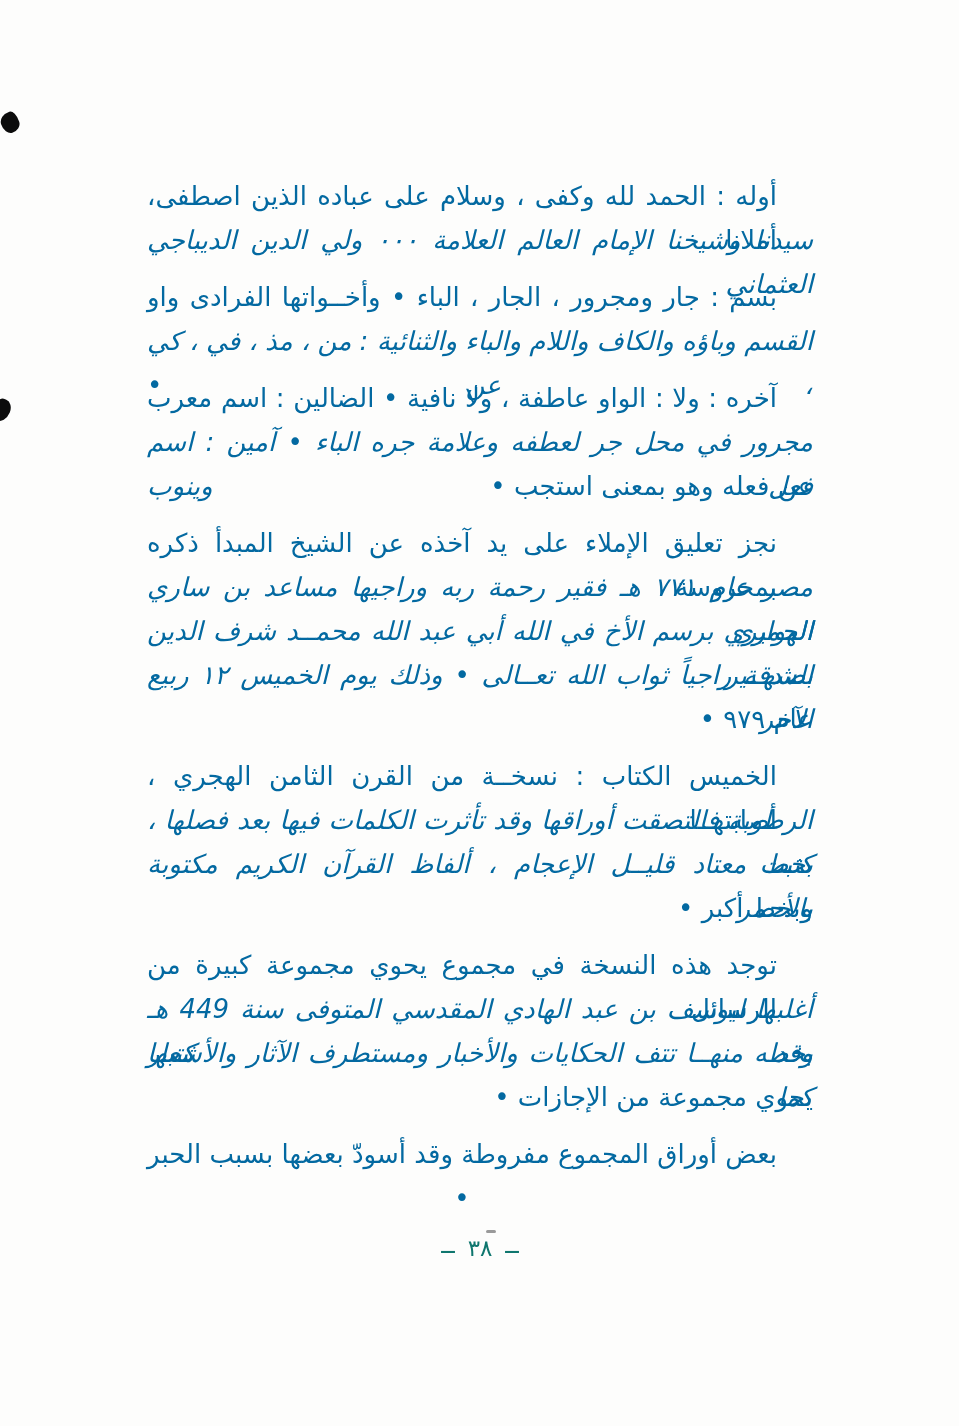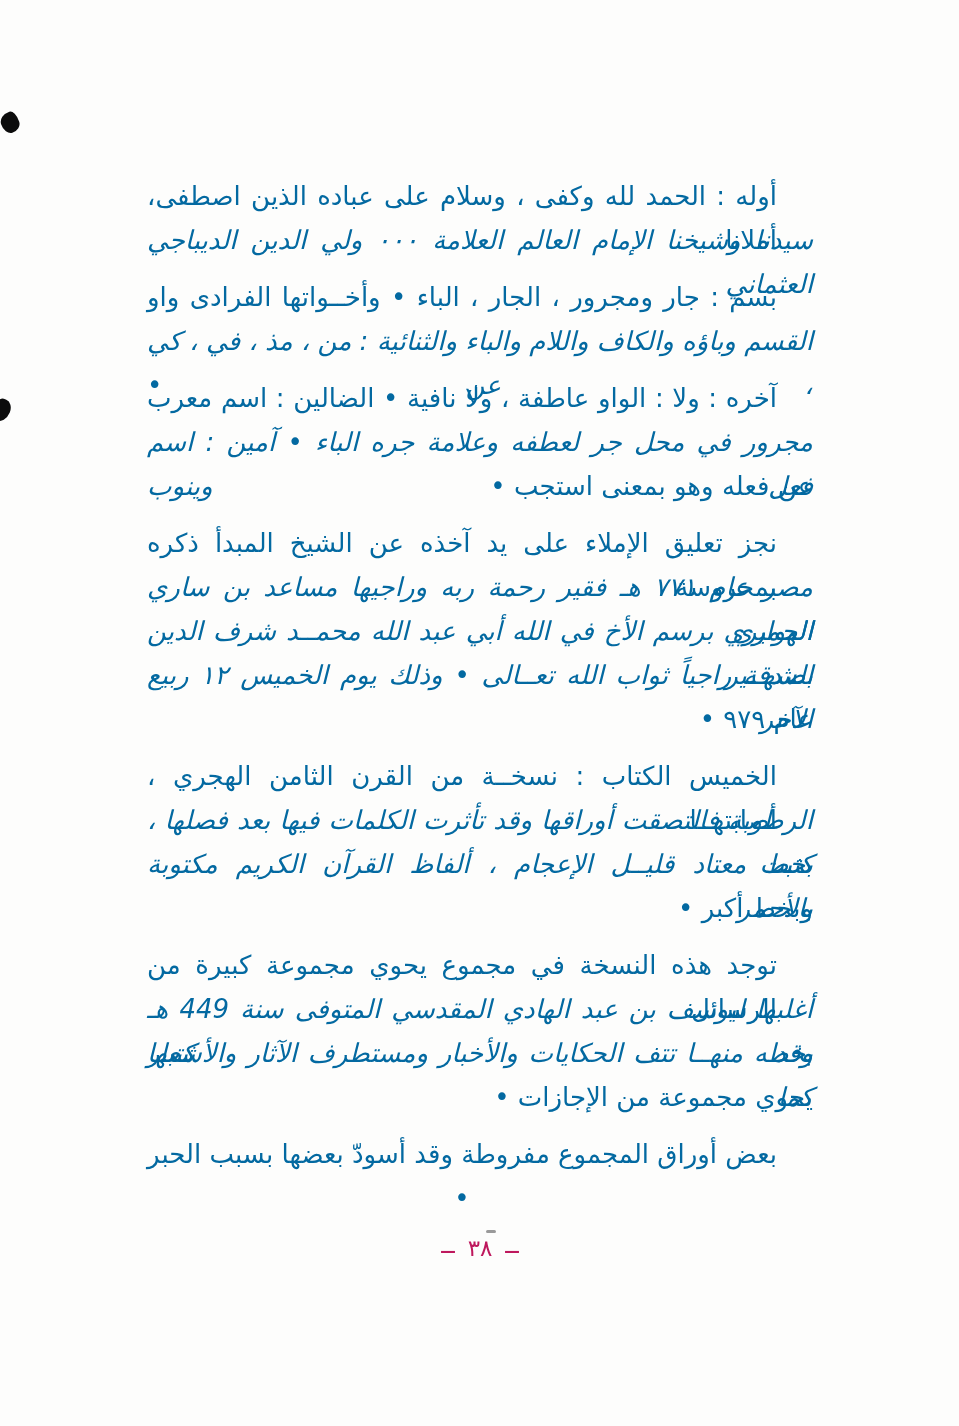--- a/index.html
+++ b/index.html
@@ -33,21 +33,21 @@
   .line.ragged-indent{text-align:center;padding-right:36px;}
   .pagenum{
     position:absolute;
     top:1226px;
     right:146px;
     width:666px;
     direction:rtl;
     text-align:center;
     font-size:23px;
     line-height:44px;
-    color:#be185d;
+    color:#0f766e;
   }
   .pagenum .dash{
     display:inline-block;
     margin:0 13px;
     position:relative;
     top:-3px;
   }
   
   .blob-top{
     position:absolute;

